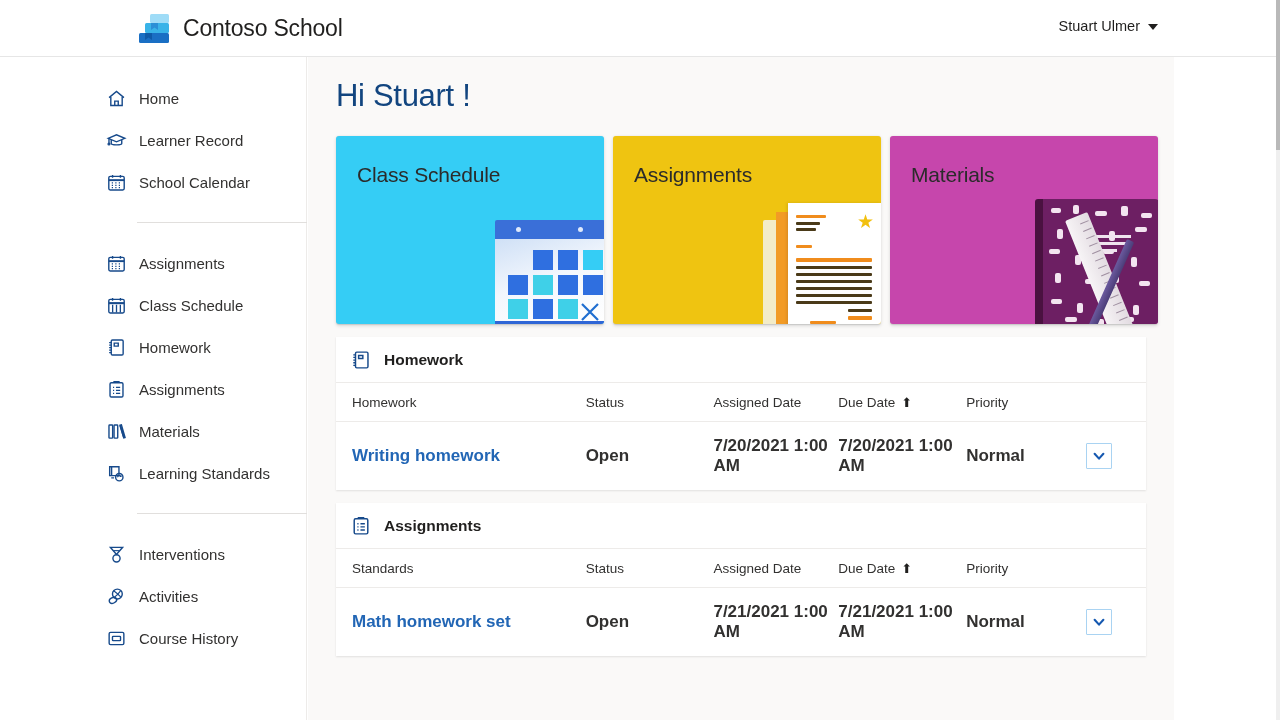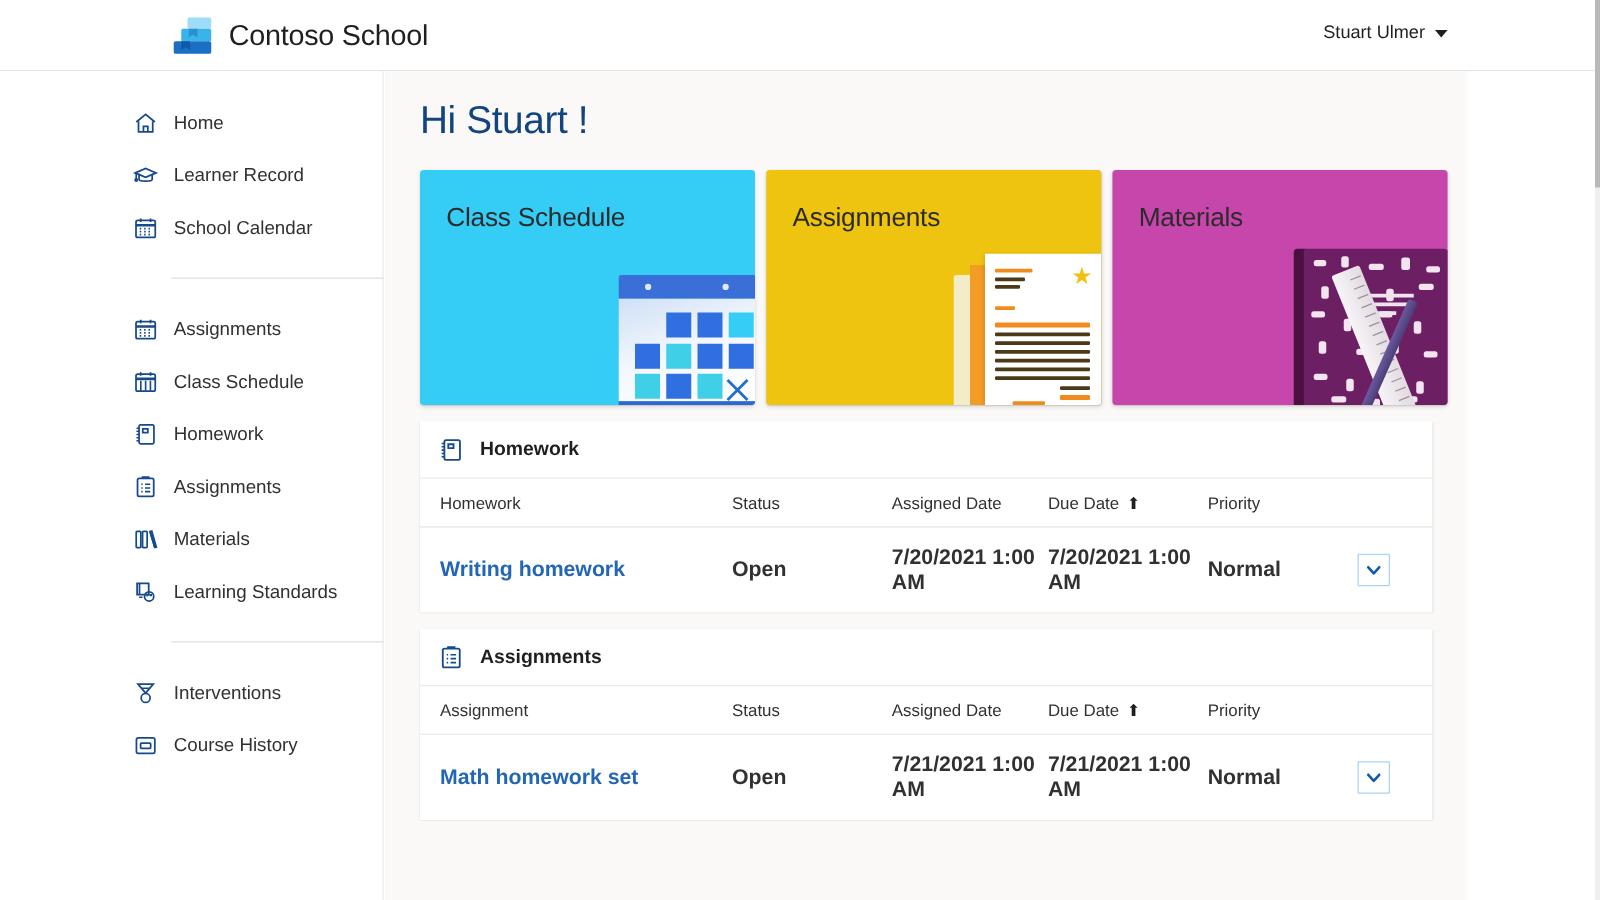--- a/index.html
+++ b/index.html
@@ -320,20 +320,31 @@
         <div class="nav-item">
           <span class="nav-icon">
             <svg width="21" height="21" viewBox="0 0 24 24" fill="none" stroke="currentColor" stroke-width="1.6">
               <path d="M5 3.8 H19 L12 12 Z"></path>
               <path d="M8.4 7.6 h7.2" stroke-width="1.3"></path>
               <circle cx="12" cy="16.4" r="4.1"></circle>
               <path d="M12 12 v0.3"></path>
             </svg>
           </span>
           <span class="nav-label">Interventions</span>
+        </div>
+        <div class="nav-item">
+          <span class="nav-icon">
+            <svg width="21" height="21" viewBox="0 0 24 24" fill="none" stroke="currentColor" stroke-width="1.6">
+              <circle cx="13" cy="9.2" r="5.6"></circle>
+              <path d="M8.8 5.4 C11 7 13.6 9 16.8 12.4" stroke-width="1.3"></path>
+              <path d="M16.6 5.6 C15 8 12.6 10.6 9.4 13" stroke-width="1.3"></path>
+              <ellipse cx="8" cy="16.4" rx="4.4" ry="3.1" transform="rotate(-28 8 16.4)"></ellipse>
+            </svg>
+          </span>
+          <span class="nav-label">Activities</span>
         </div>
         <div class="nav-item">
           <span class="nav-icon">
             <svg width="21" height="21" viewBox="0 0 24 24" fill="none" stroke="currentColor" stroke-width="1.6">
               <rect x="3.6" y="5" width="16.8" height="14" rx="1.6"></rect>
               <rect x="7.4" y="9.6" width="9.2" height="4.8" rx="0.8"></rect>
             </svg>
           </span>
           <span class="nav-label">Course History</span>
         </div>
@@ -502,21 +513,21 @@
               <path d="M9.2 4.2 V3 h5.6 v1.2"></path>
               <path d="M8 9.6 h1.3 M8 13 h1.3 M8 16.4 h1.3" stroke-width="1.5"></path>
               <path d="M11.4 9.6 h4.8 M11.4 13 h4.8 M11.4 16.4 h4.8" stroke-width="1.5"></path>
             </svg>
           </span>
           <span class="panel-title">Assignments</span>
         </div>
         <table>
           <thead>
             <tr>
-              <th class="c-name">Assignment</th>
+              <th class="c-name">Standards</th>
               <th class="c-status">Status</th>
               <th class="c-assigned">Assigned Date</th>
               <th class="c-due">
                 <span>Due Date</span><span class="sort-arrow">⬆</span>
               </th>
               <th class="c-priority">Priority</th>
               <th class="c-action"></th>
             </tr>
           </thead>
           <tbody>

